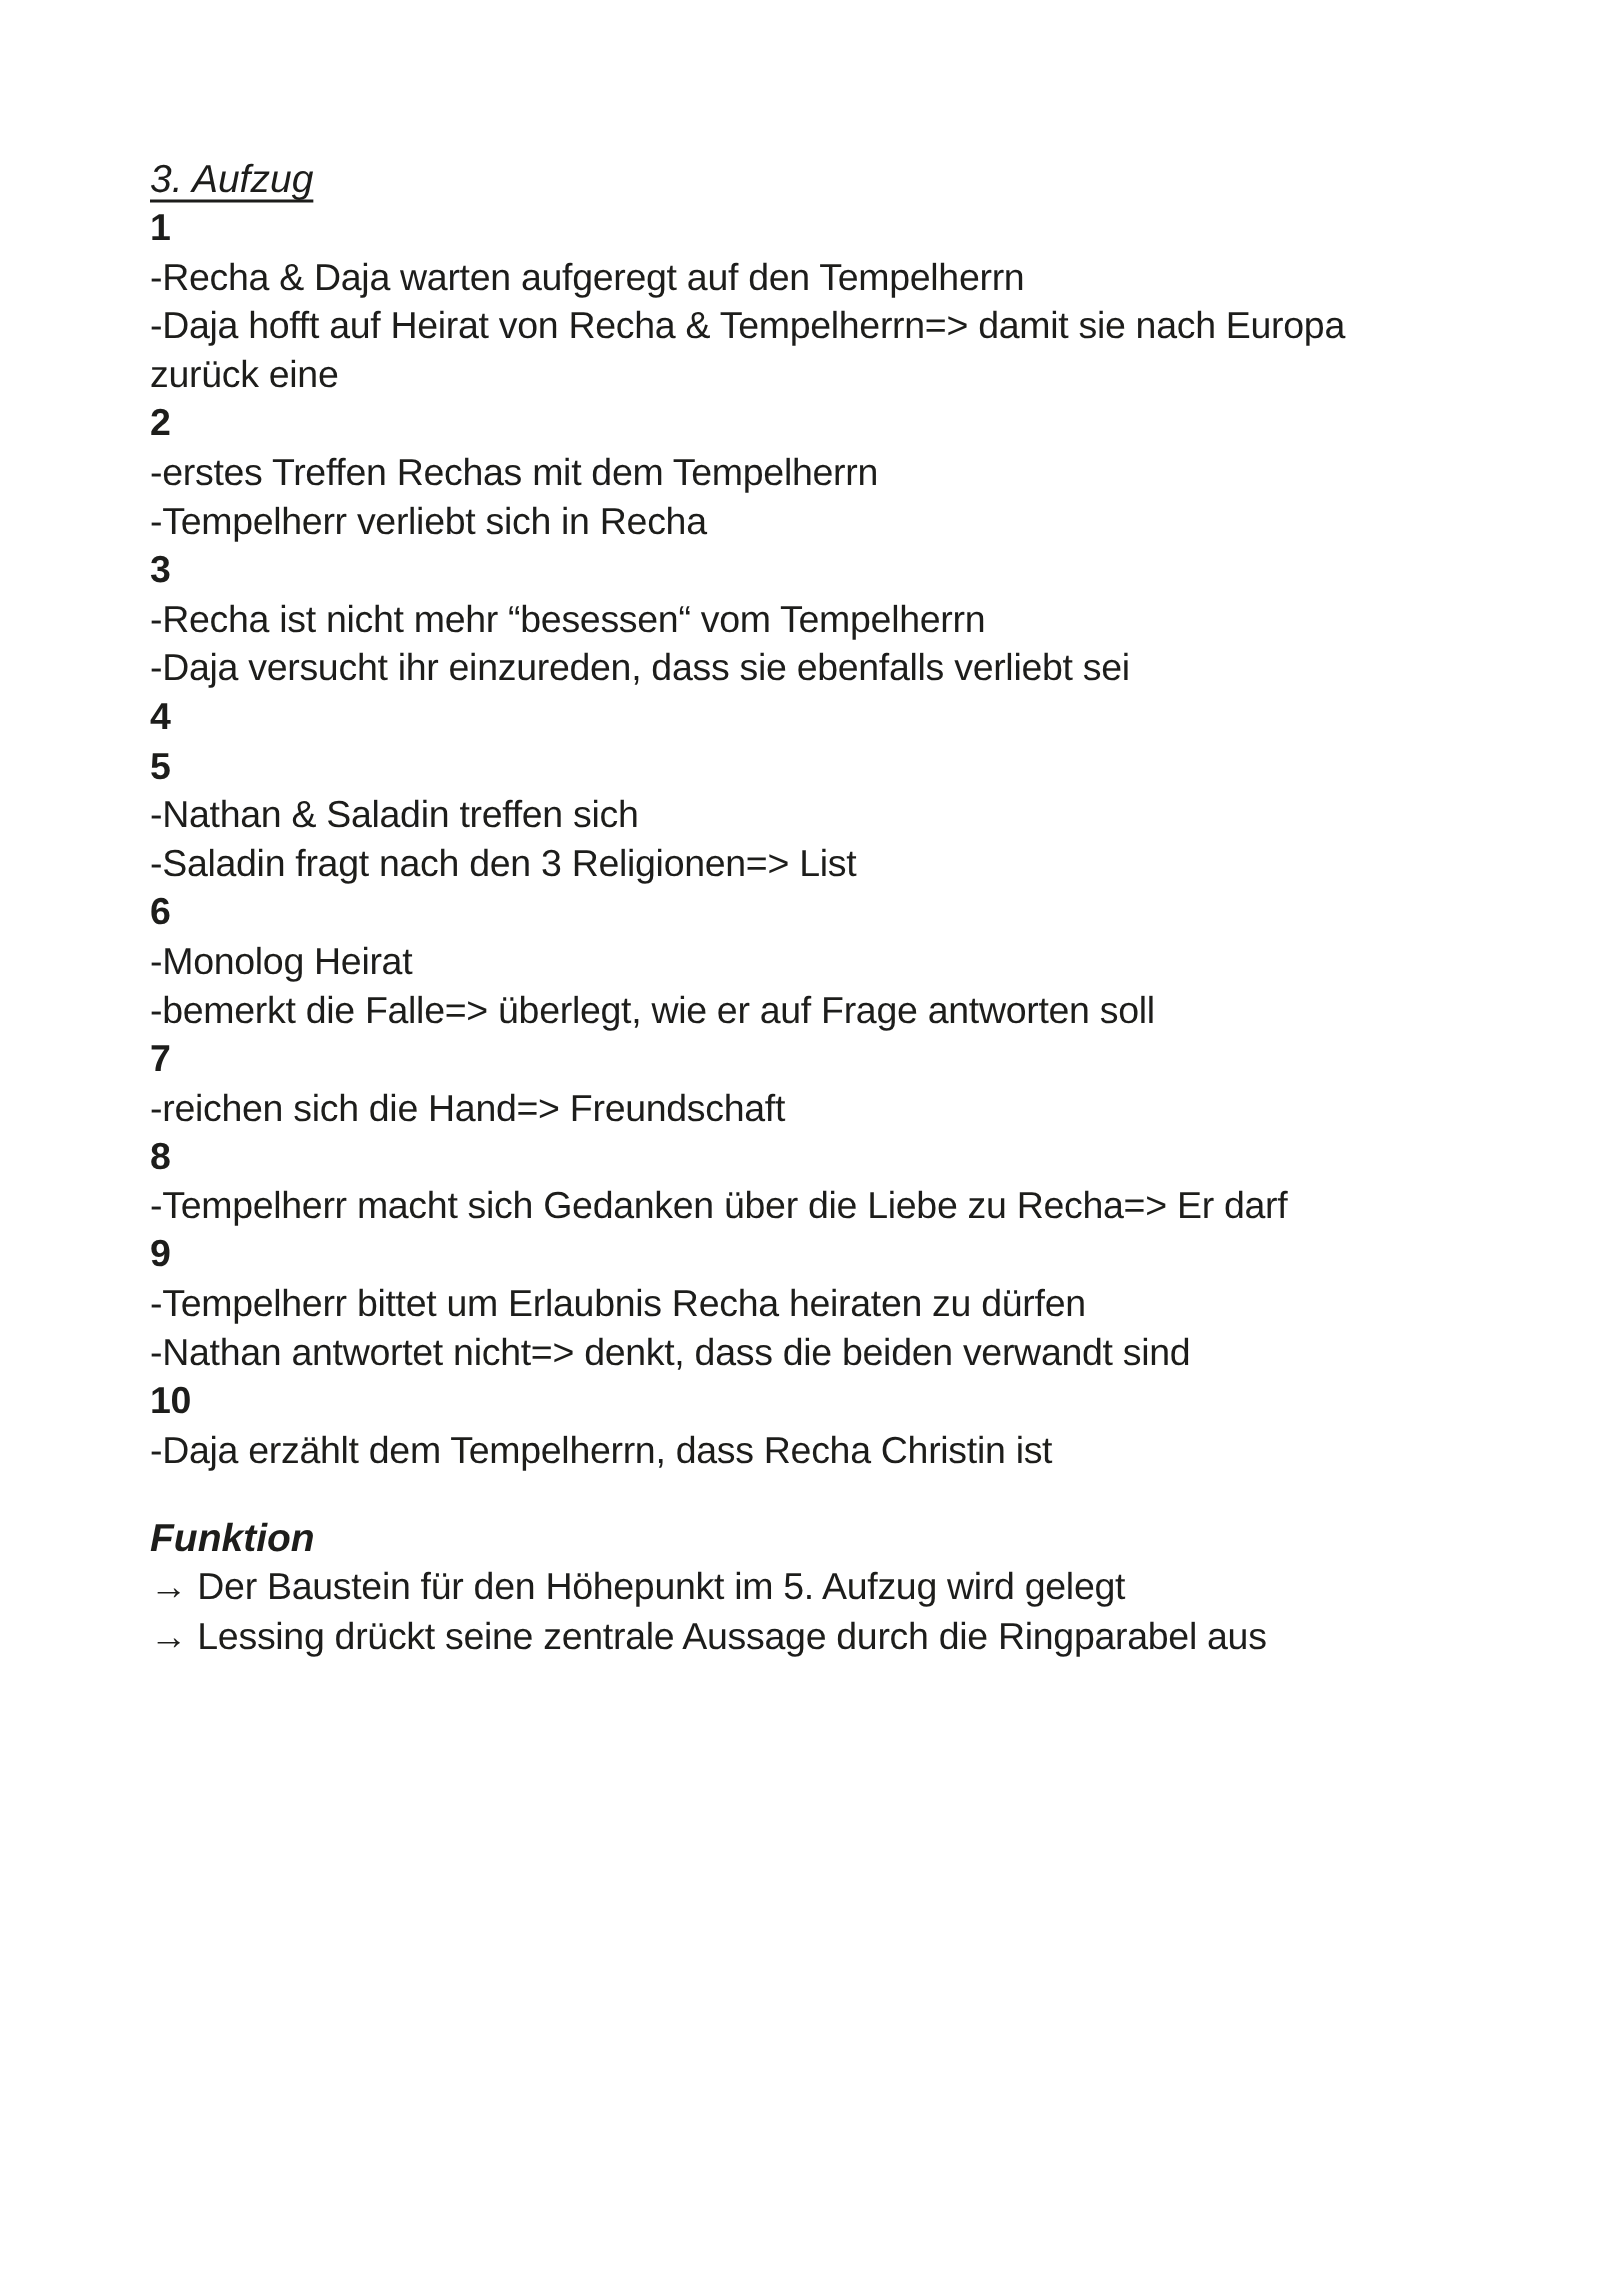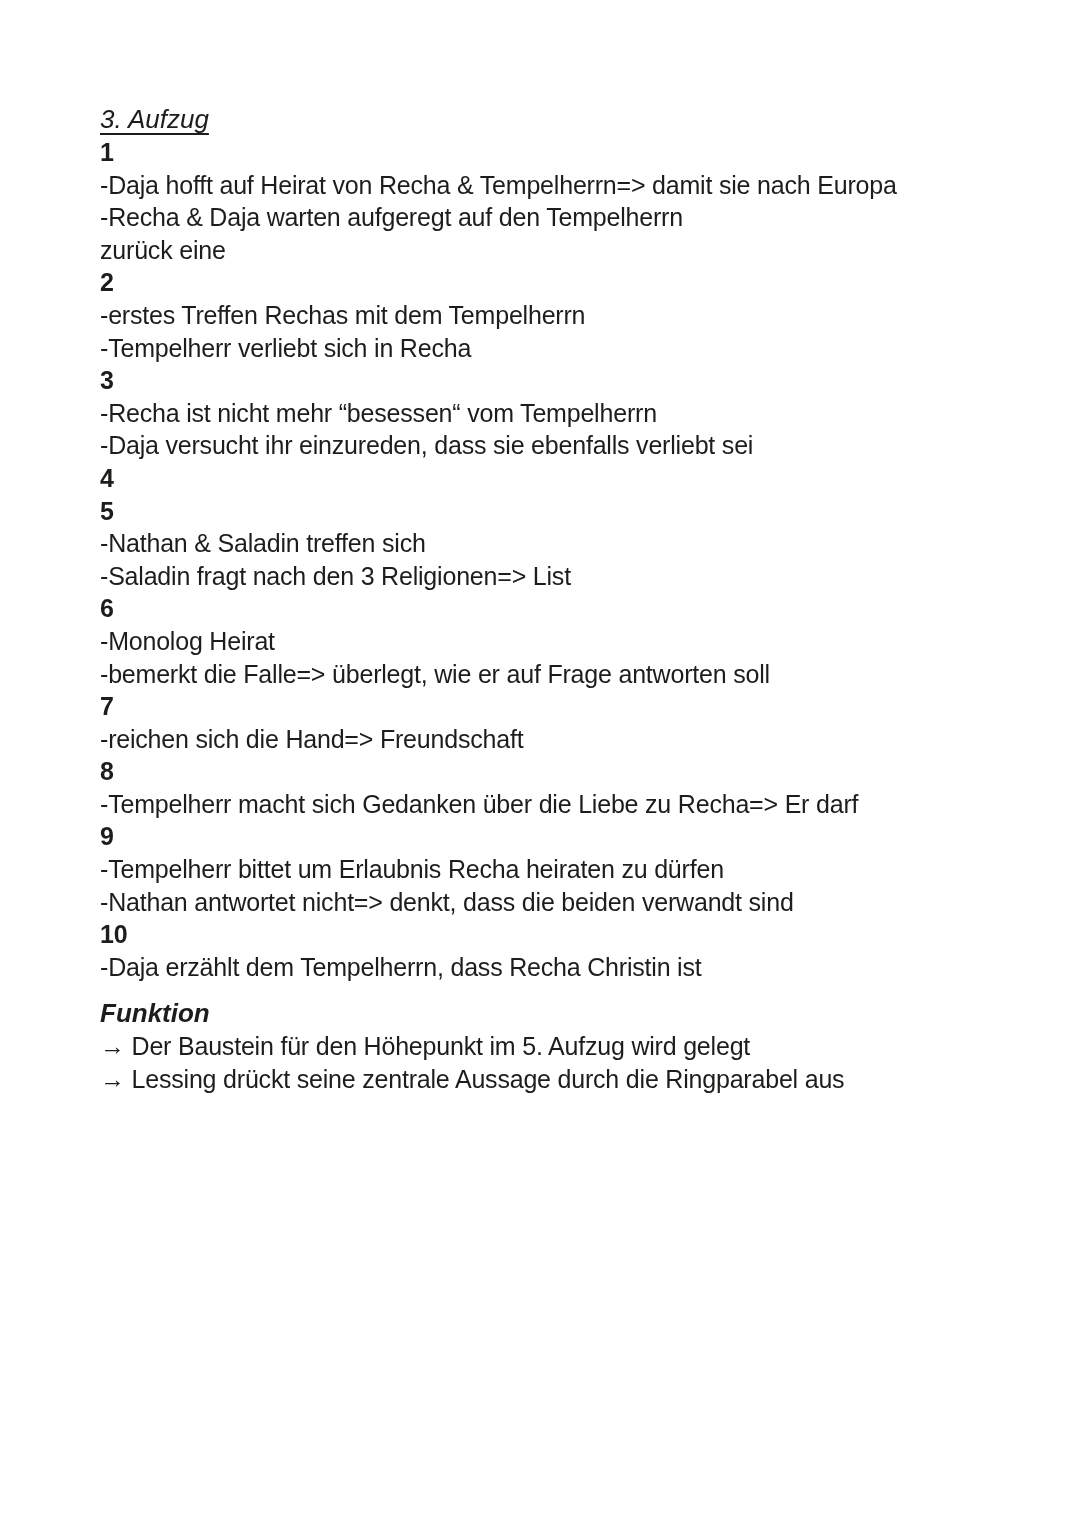--- a/index.html
+++ b/index.html
@@ -36,21 +36,21 @@
   }
   .title-line .underlined {
     text-decoration: underline;
     text-decoration-thickness: 1.5px;
     text-underline-offset: 5px;
   }
   .scene-number {
     font-weight: 700;
   }
   .funktion {
-    margin-top: 14px;
+    margin-top: 26px;
   }
   .funktion-heading {
     font-size: 26px;
     font-weight: 700;
     font-style: italic;
     line-height: 33px;
     letter-spacing: 0;
   }
 </style>
 </head>
@@ -59,23 +59,23 @@
 <div class="page">
 
   <div class="line title-line"><span class="underlined">3. Aufzug</span></div>
 
   <div>
 
       <section class="scene">
         <div class="line scene-number">1</div>
         <div>
 
+            <div class="line">-Recha &amp; Daja warten aufgeregt auf den Tempelherrn</div>
+
             <div class="line">-Daja hofft auf Heirat von Recha &amp; Tempelherrn=&gt; damit sie nach Europa</div>
-
-            <div class="line">-Recha &amp; Daja warten aufgeregt auf den Tempelherrn</div>
 
             <div class="line">zurück eine</div>
           </div>
       </section>
 
       <section class="scene">
         <div class="line scene-number">2</div>
         <div>
 
             <div class="line">-erstes Treffen Rechas mit dem Tempelherrn</div>

